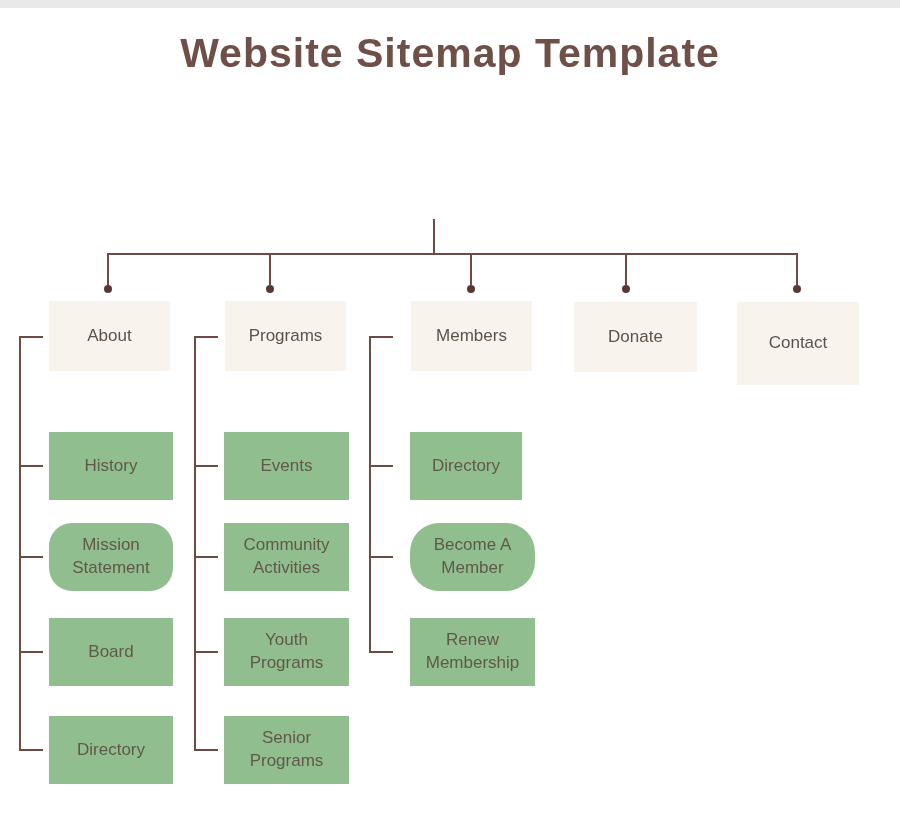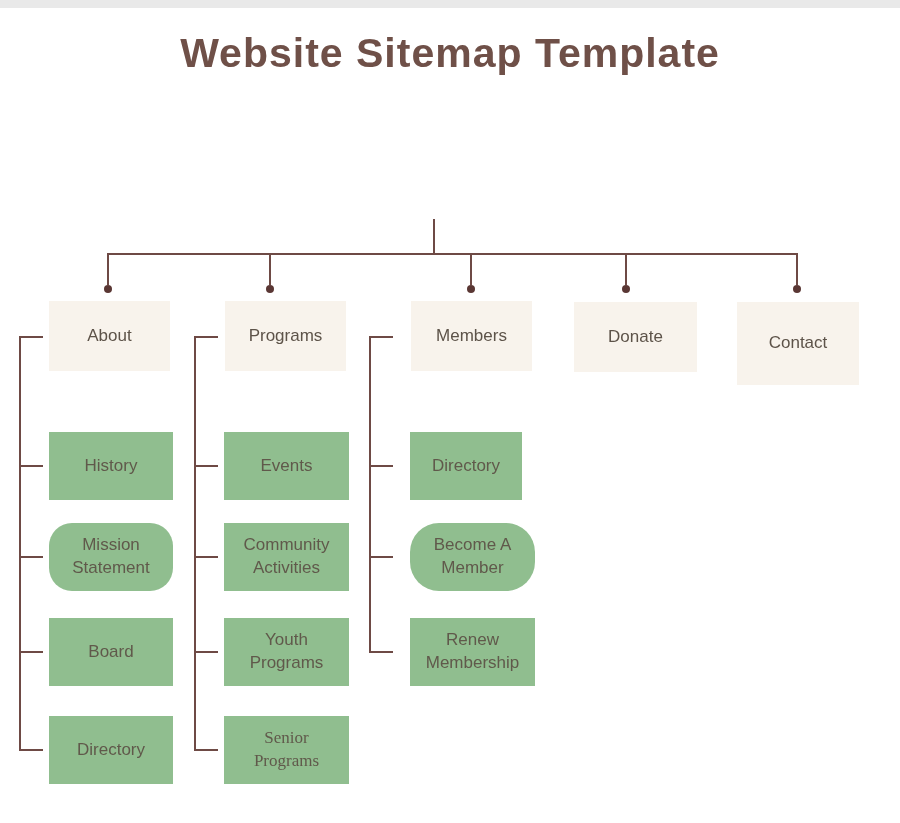--- a/index.html
+++ b/index.html
@@ -107,19 +107,19 @@
   <div class="line h" style="left:369px;top:643px;width:24px;"></div>
 
   <div class="node leaf" style="left:49px;top:424px;width:124px;height:68px;">History</div>
   <div class="node leaf" style="left:49px;top:515px;width:124px;height:68px;border-radius:23px;">Mission Statement</div>
   <div class="node leaf" style="left:49px;top:610px;width:124px;height:68px;">Board</div>
   <div class="node leaf" style="left:49px;top:708px;width:124px;height:68px;">Directory</div>
 
   <div class="node leaf" style="left:224px;top:424px;width:125px;height:68px;">Events</div>
   <div class="node leaf" style="left:224px;top:515px;width:125px;height:68px;">Community Activities</div>
   <div class="node leaf" style="left:224px;top:610px;width:125px;height:68px;">Youth Programs</div>
-  <div class="node leaf" style="left:224px;top:708px;width:125px;height:68px;font-family:Liberation Serif, serif;">Senior Programs</div>
+  <div class="node leaf" style="left:224px;top:708px;width:125px;height:68px;">Senior Programs</div>
 
   <div class="node leaf" style="left:410px;top:424px;width:112px;height:68px;">Directory</div>
   <div class="node leaf" style="left:410px;top:515px;width:125px;height:68px;border-radius:29px;">Become A Member</div>
   <div class="node leaf" style="left:410px;top:610px;width:125px;height:68px;">Renew Membership</div>
 
 </div>
 
 </body></html>

